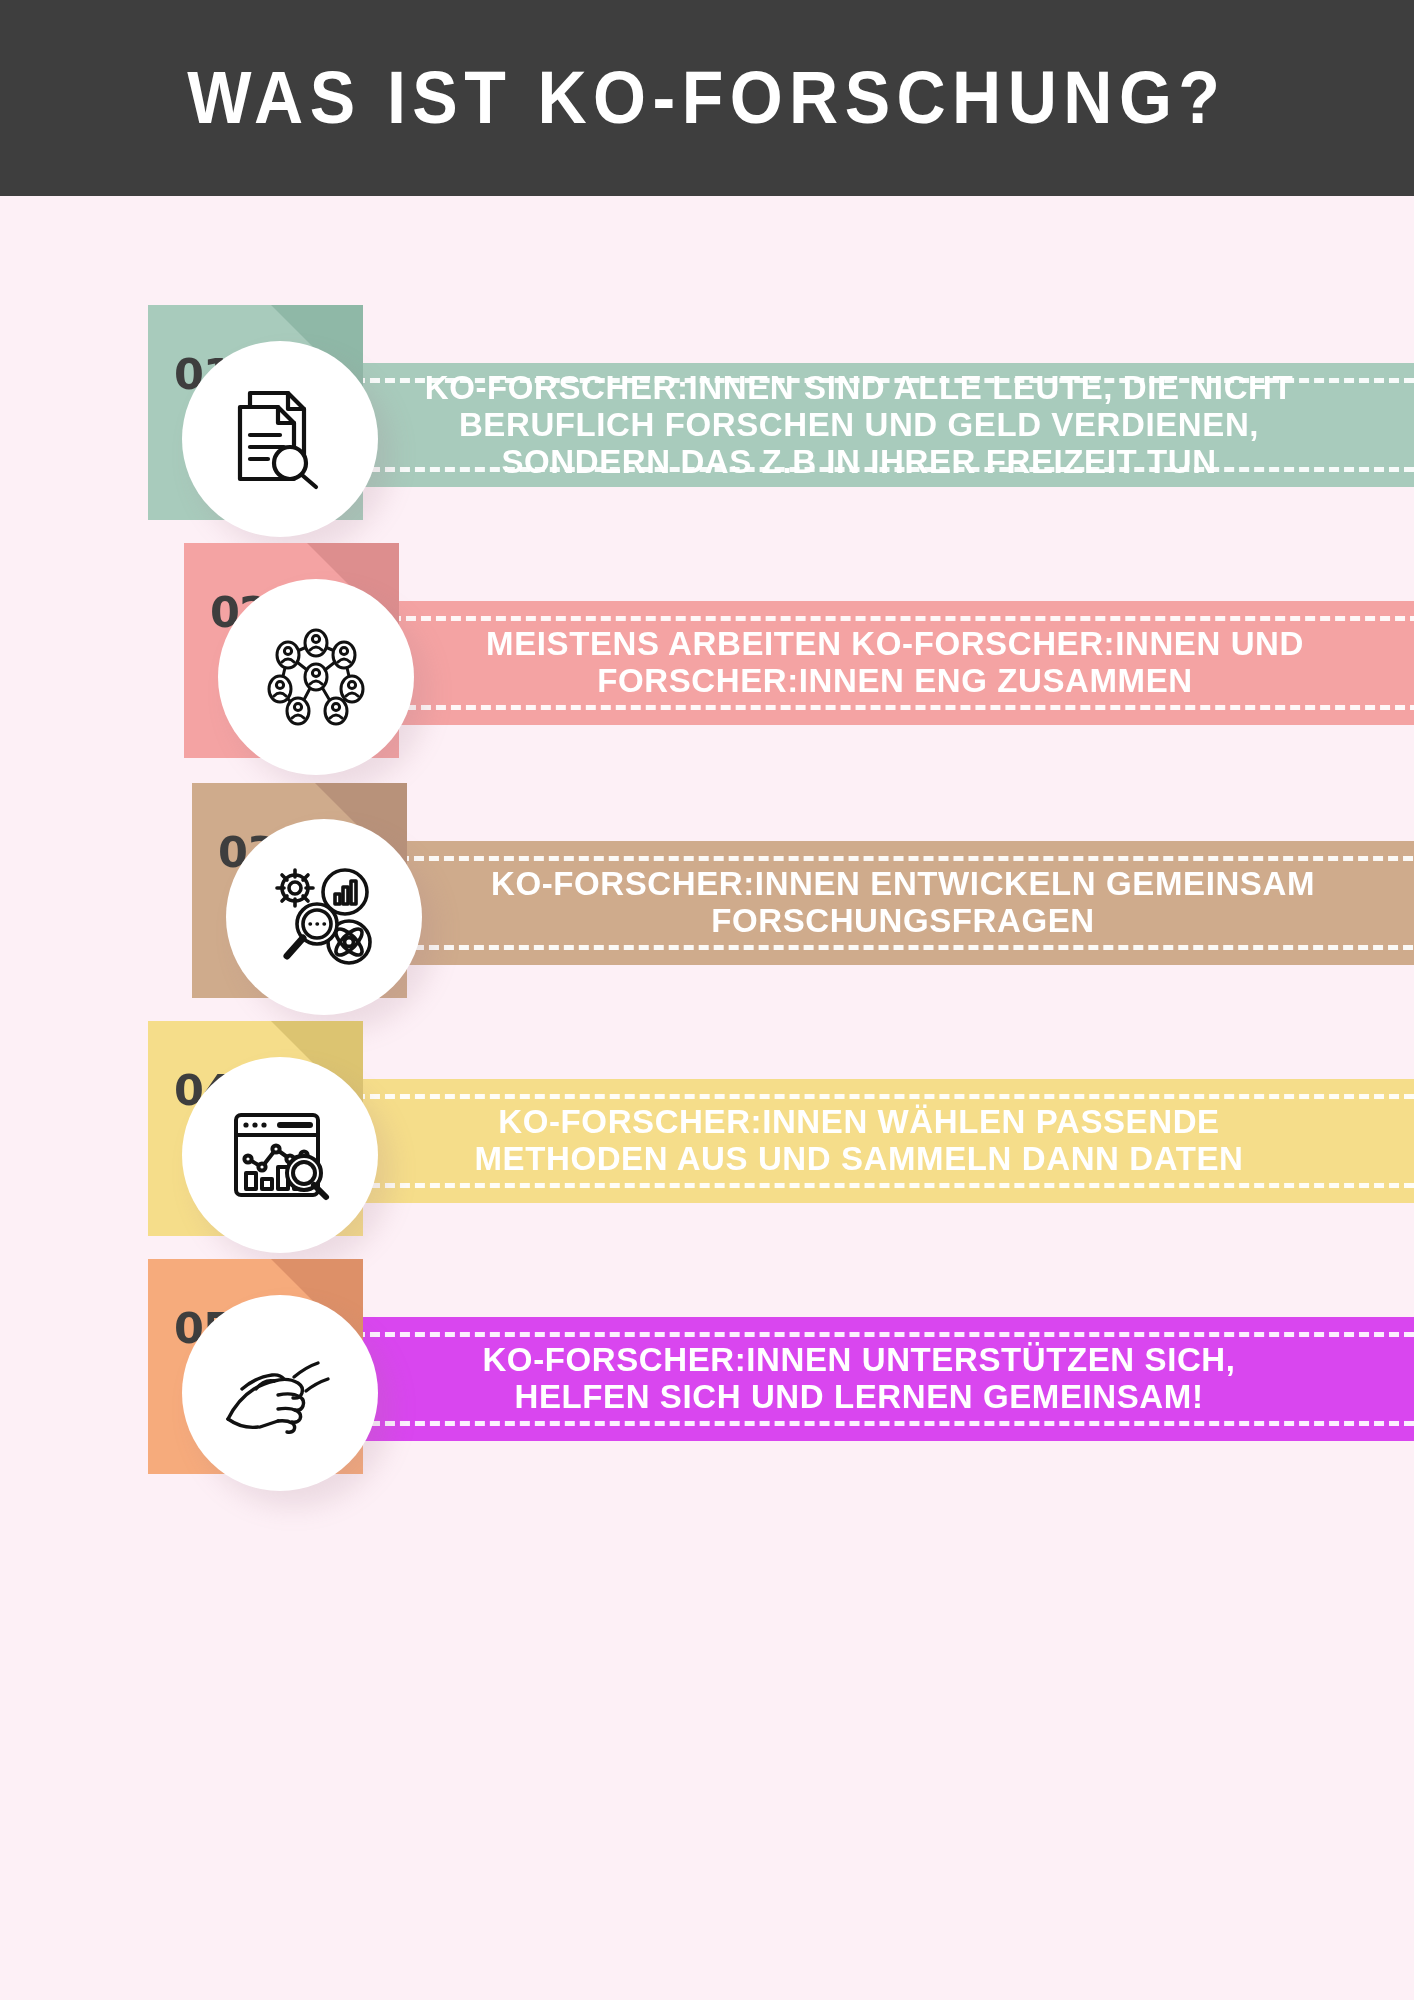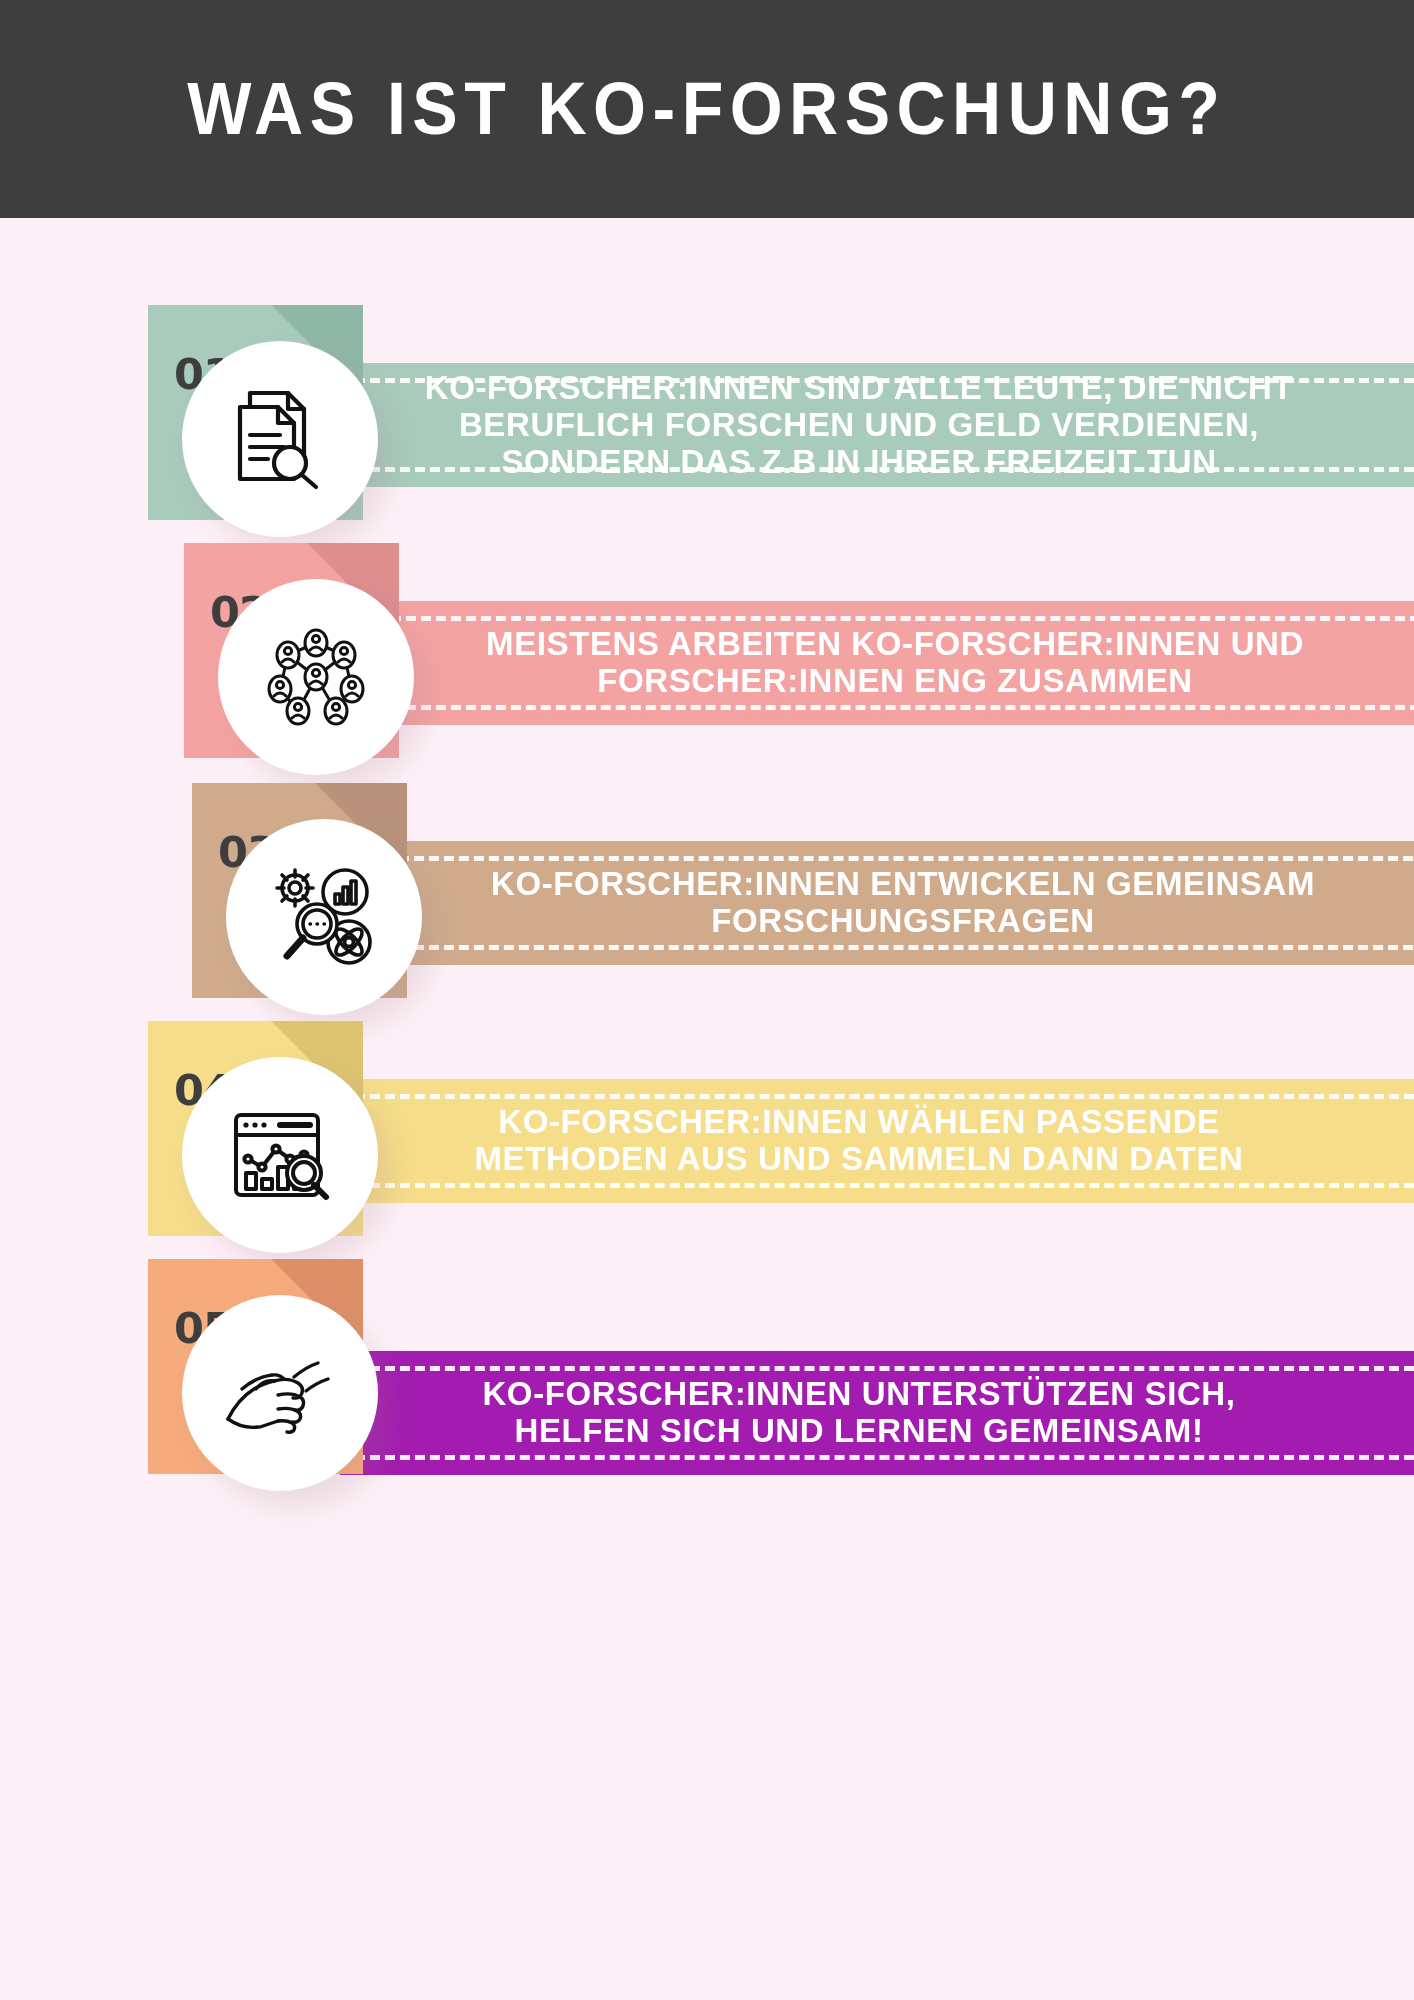--- a/index.html
+++ b/index.html
@@ -14,21 +14,21 @@
     overflow: hidden;
     position: relative;
   }
 
   
   .header {
     position: absolute;
     left: 0;
     top: 0;
     width: 1414px;
-    height: 218px;
+    height: 196px;
     background: #3e3e3e;
     display: flex;
     align-items: center;
     justify-content: center;
   }
   .header-title {
     color: #ffffff;
     font-family: "Liberation Sans Narrow", "Liberation Sans", sans-serif;
     font-size: 74px;
     font-weight: bold;
@@ -353,21 +353,21 @@
 
           <circle cx="82" cy="76" r="17" fill="#fff"></circle>
           <circle cx="82" cy="76" r="11" fill="#fff"></circle>
           <line x1="92" y1="88" x2="104" y2="100" stroke-width="6"></line>
         </svg>
       </span>
     </div>
   </div>
 
   <div class="row r5">
-    <div class="banner" style="background: #a21caf; margin-top: 34px;">
+    <div class="banner" style="background: #d946ef;">
       <div class="dash-top"></div>
       <div class="dash-bottom"></div>
       <div class="banner-text">
         <span>KO-FORSCHER:INNEN UNTERSTÜTZEN SICH,</span>
         <span>HELFEN SICH UND LERNEN GEMEINSAM!</span>
       </div>
     </div>
     <div class="tile">
       <div class="tile-bg" style="background: rgb(246, 171, 124);"></div>
       <div class="tile-fold" style="background: rgb(221, 144, 104);"></div>

